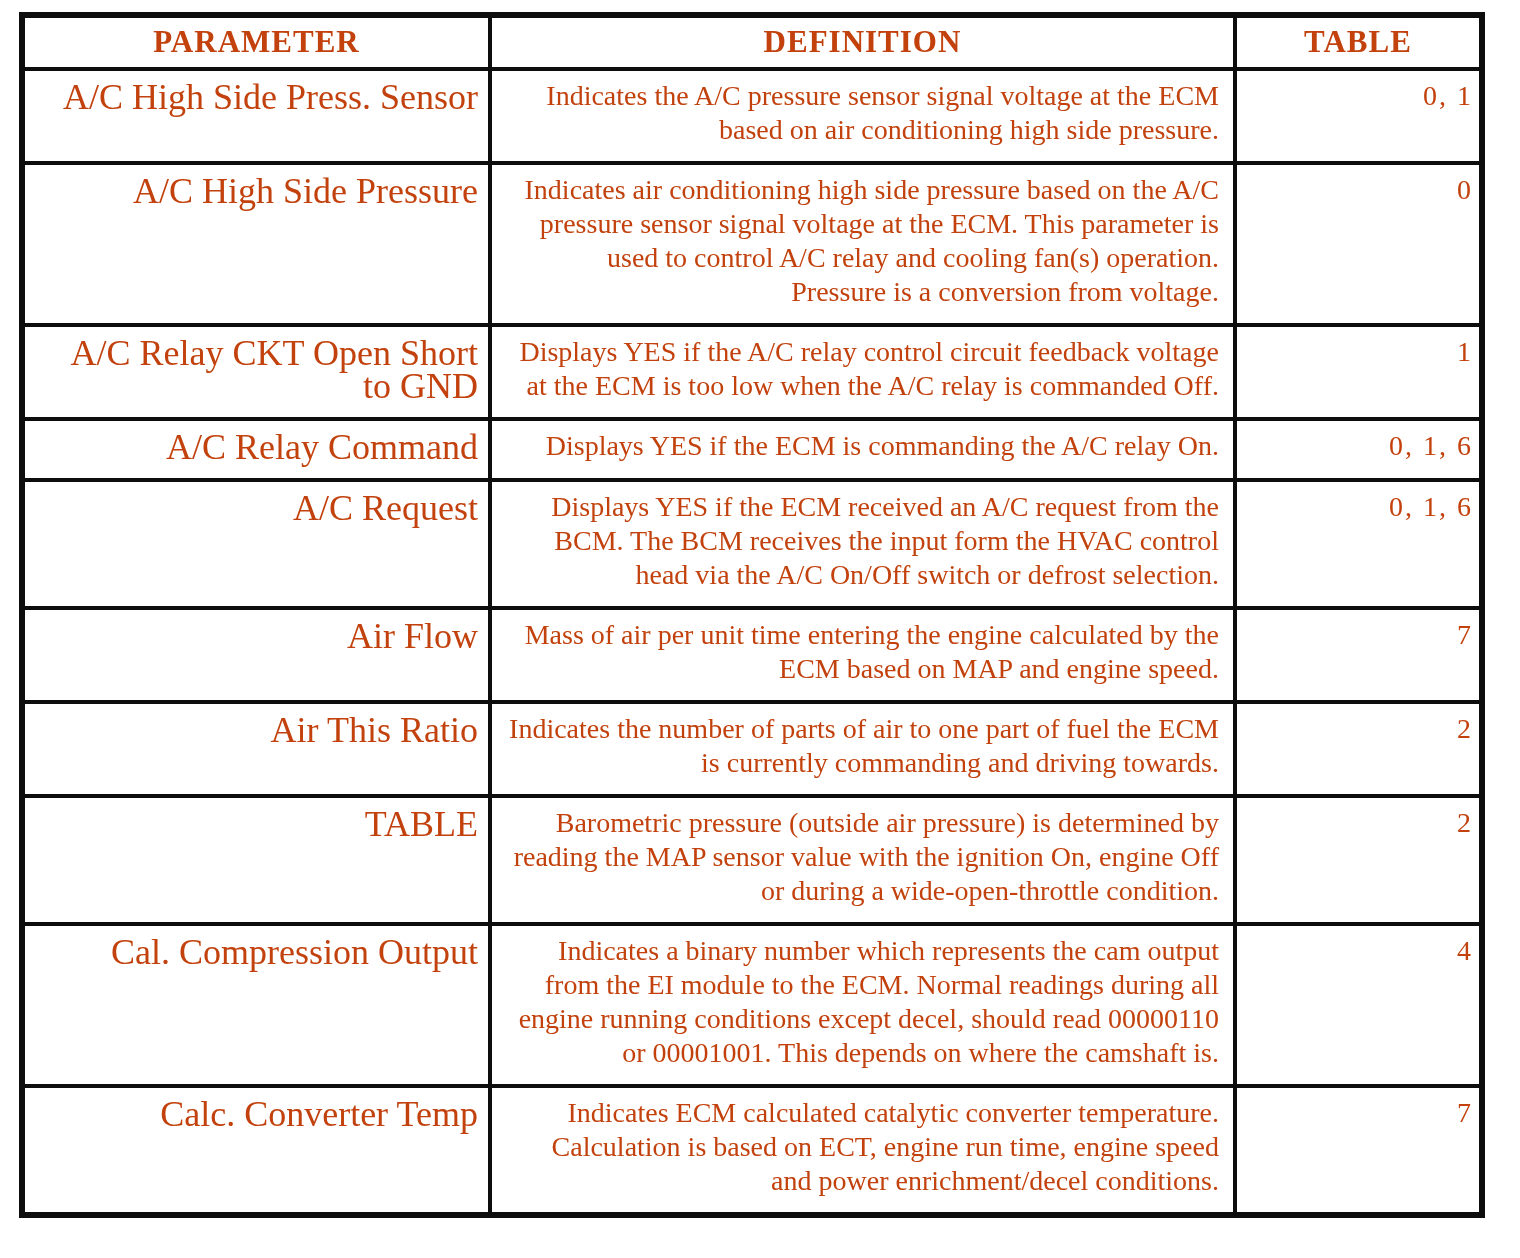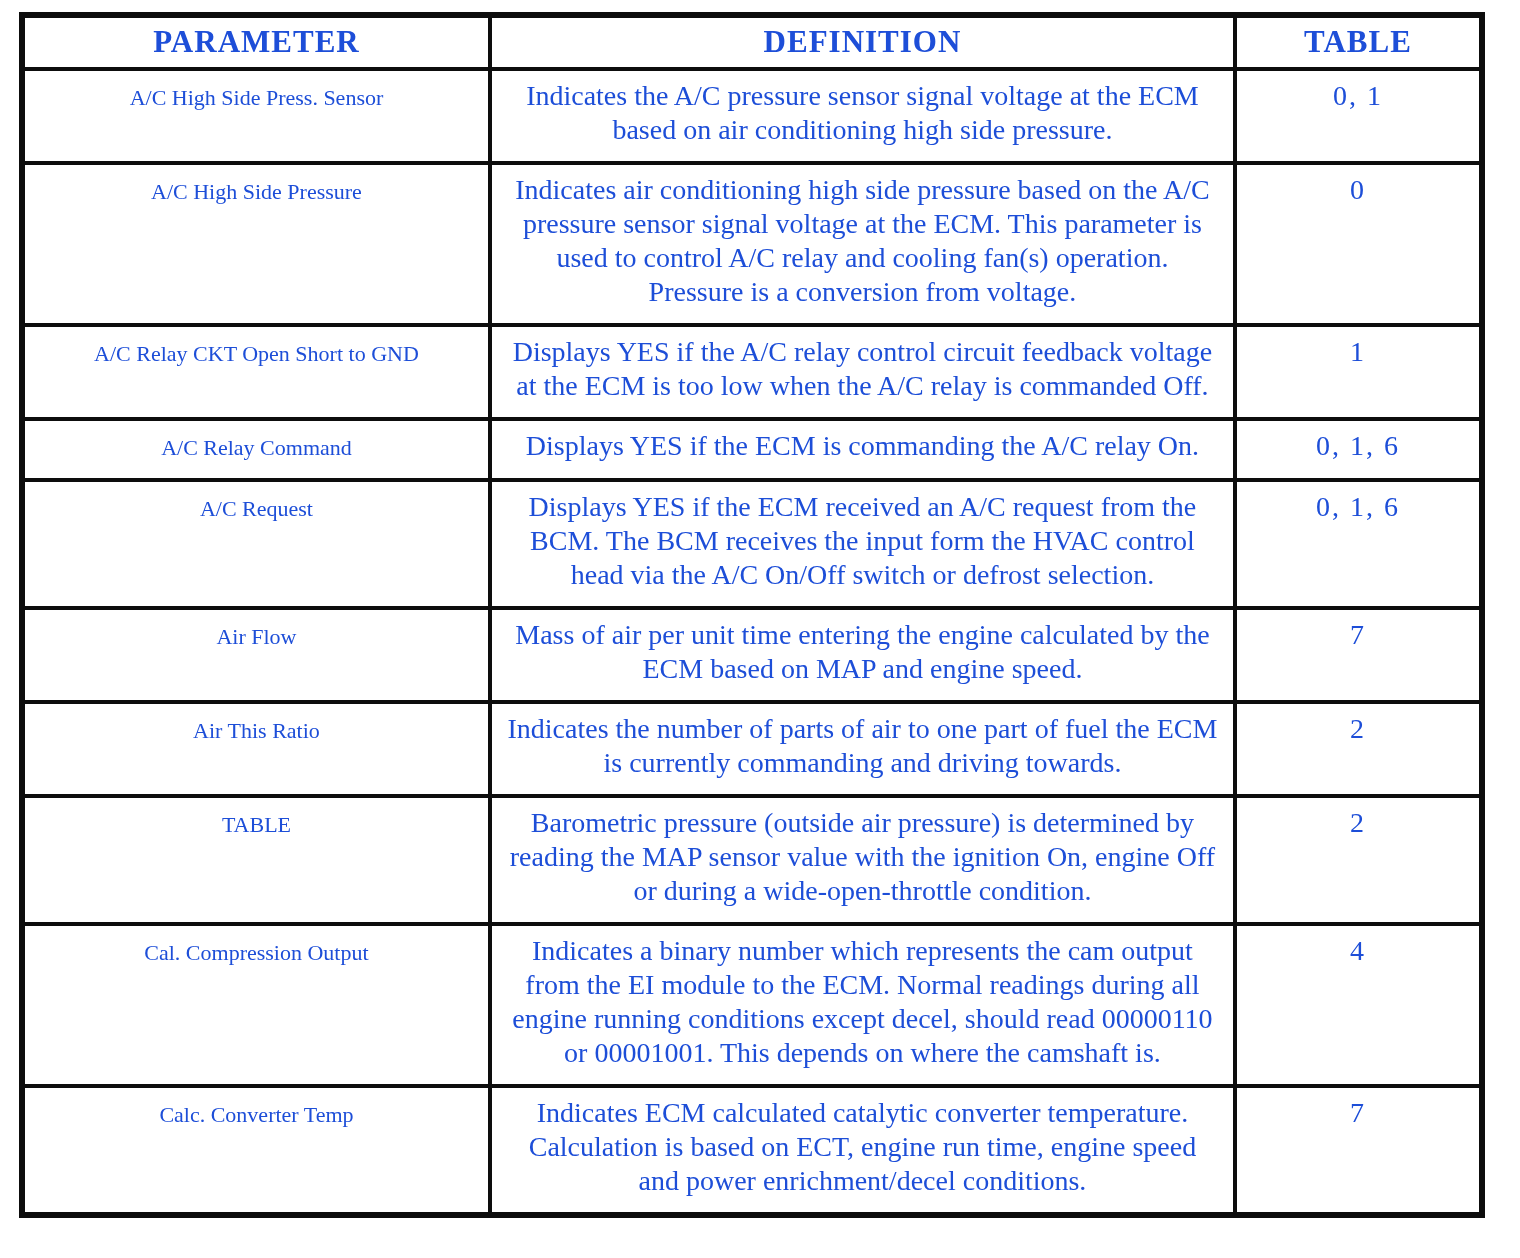--- a/index.html
+++ b/index.html
@@ -6,21 +6,21 @@
     margin: 0;
     padding: 0;
     background: #ffffff;
   }
   .page {
     width: 1520px;
     height: 1258px;
     background: #ffffff;
     position: relative;
     font-family: "Liberation Serif", "DejaVu Serif", serif;
-    color: #1d4ed8;
+    color: #c2410c;
     box-sizing: border-box;
   }
   table.param-table {
     position: absolute;
     left: 19px;
     top: 12px;
     width: 1466px;
     border-collapse: collapse;
     table-layout: fixed;
     border: 6px solid #0d0d0d;
@@ -35,33 +35,33 @@
     box-sizing: border-box;
   }
   th {
     font-size: 31px;
     font-weight: bold;
     letter-spacing: 1px;
     text-align: center;
     padding: 6px 4px 7px 4px;
   }
   td.cell-param {
-    text-align: center;
-    font-size: 22px;
+    text-align: right;
+    font-size: 36px;
     line-height: 33px;
     padding: 10px 10px 14px 10px;
   }
   td.cell-def {
-    text-align: center;
+    text-align: right;
     font-size: 28px;
     line-height: 34px;
     padding: 8px 14px 14px 14px;
   }
   td.cell-table {
-    text-align: center;
+    text-align: right;
     font-size: 28px;
     line-height: 33px;
     padding: 8px 6px 12px 6px;
     letter-spacing: 2px;
   }
 </style>
 </head>
 <body>
 
 <div class="page">

